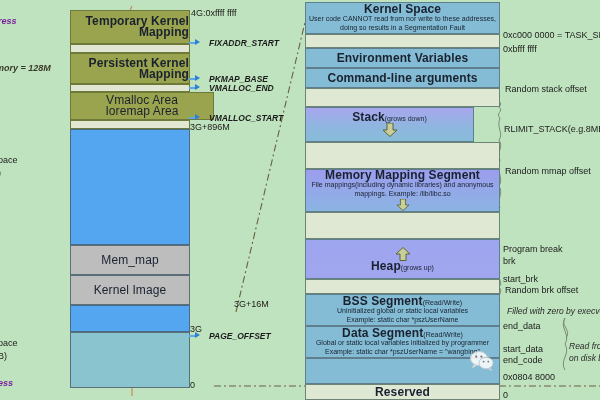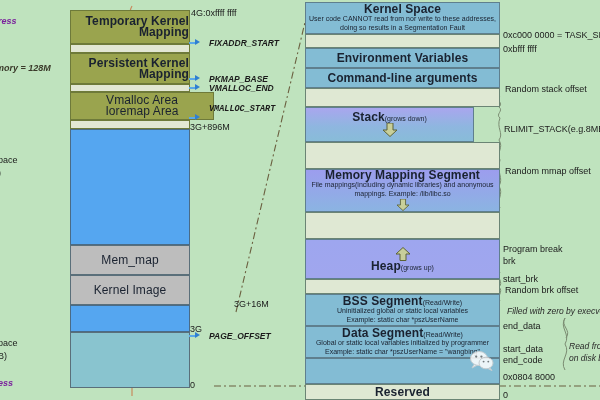--- a/index.html
+++ b/index.html
@@ -143,21 +143,21 @@
   <div class="triline" style="left:189px;top:78px;width:6px;"></div>
   <div class="tri" style="left:195px;top:75px;"></div>
   <div class="lbl it" style="left:201px;top:74px;">PKMAP_BASE</div>
 
   <div class="triline" style="left:189px;top:87px;width:6px;"></div>
   <div class="tri" style="left:195px;top:84px;"></div>
   <div class="lbl it" style="left:201px;top:83px;">VMALLOC_END</div>
 
   <div class="triline" style="left:189px;top:117px;width:6px;"></div>
   <div class="tri" style="left:195px;top:114px;"></div>
-  <div class="lbl it" style="left:201px;top:104px;font-family:Liberation Mono, monospace;">VMALLOC_START</div>
+  <div class="lbl it" style="left:201px;top:113px;">VMALLOC_START</div>
 
   <div class="lbl" style="left:190px;top:122px;">3G+896M</div>
   <div class="lbl" style="left:190px;top:299px;padding-left:44px;">3G+16M</div>
   <div class="lbl" style="left:190px;top:324px;text-align:center;">3G</div>
 
   <div class="triline" style="left:189px;top:335px;width:6px;"></div>
   <div class="tri" style="left:195px;top:332px;"></div>
   <div class="lbl it" style="left:201px;top:331px;">PAGE_OFFSET</div>
 
   <div class="lbl" style="left:190px;top:380px;">0</div>

